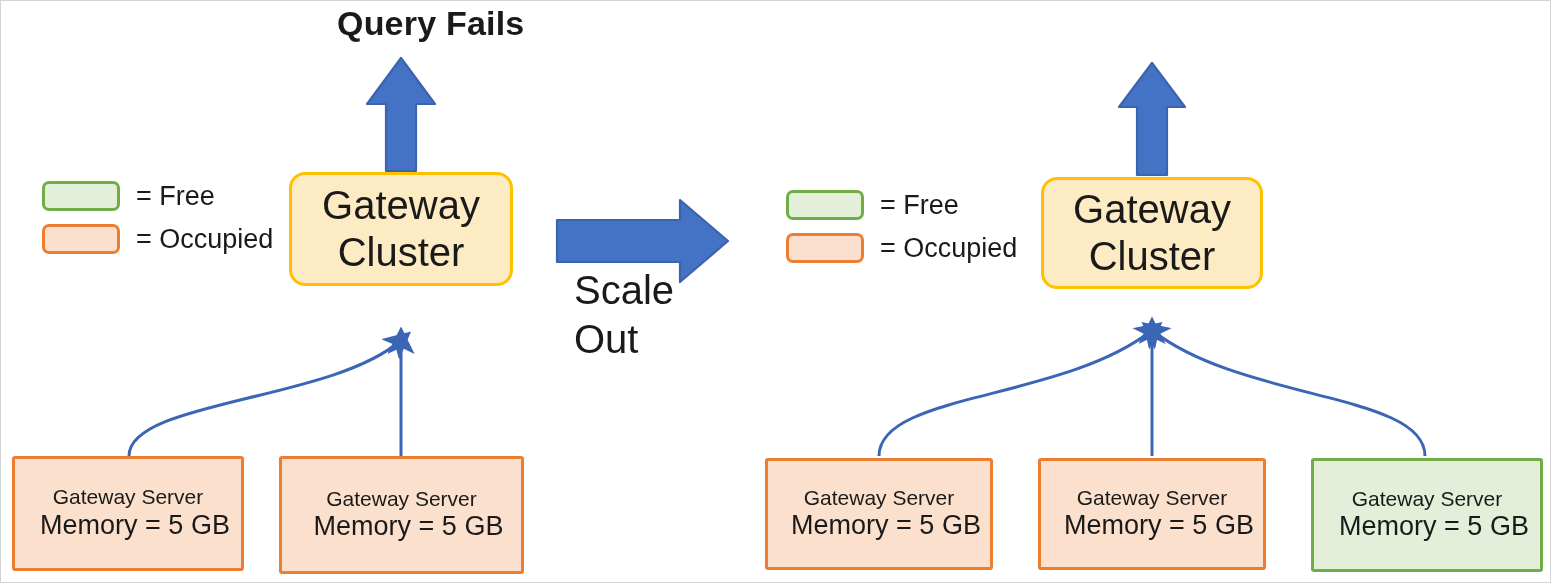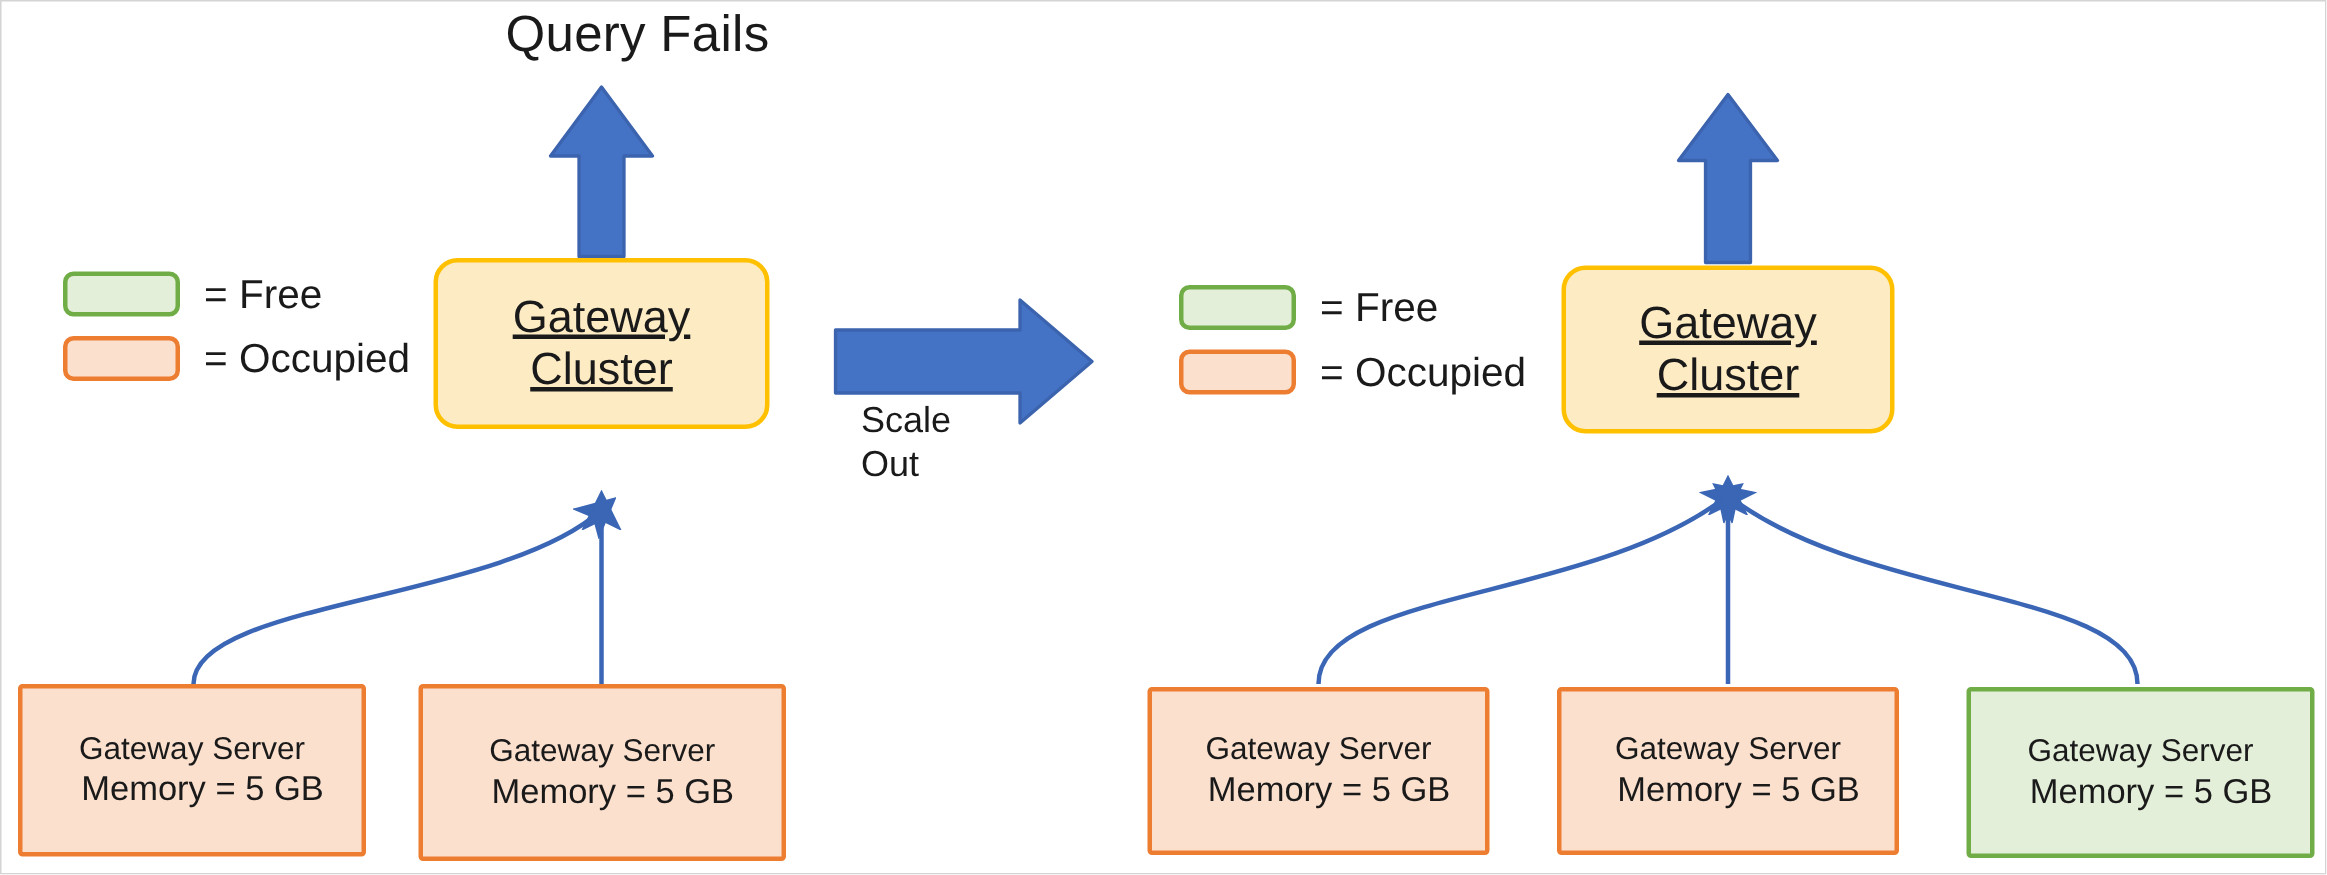--- a/index.html
+++ b/index.html
@@ -20,59 +20,58 @@
     position:absolute;
     left:0;top:0;
     width:1551px;height:583px;
     pointer-events:none;
   }
   
   .title{
     position:absolute;
     font-size:34px;
     color:#1a1a1a;
-    font-weight:400;
+    font-weight:700;
     letter-spacing:0.2px;
     white-space:nowrap;
   }
   
   .node{
     position:absolute;
     box-sizing:border-box;
     border-radius:3px;
     display:flex;
     flex-direction:column;
     align-items:center;
     justify-content:center;
     text-align:center;
     line-height:1.18;
   }
   .node.cluster{
     background:#FDEBC4;
     border:3px solid #FFC000;
     border-radius:16px;
-    font-size:30px;
-    color:#1a1a1a;
-    text-decoration:underline;
+    font-size:40px;
+    color:#1a1a1a;
   }
   .node.server{
     font-size:22px;
     color:#1a1a1a;
   }
   .node.occupied{
     background:#FBE0CE;
     border:3px solid #ED7D31;
   }
   .node.free{
     background:#E3EFD9;
     border:3px solid #70AD47;
   }
   .node .l1,.node .l2{display:block;white-space:nowrap;}
   .node.server .l1{font-size:21px;}
-  .node.server .l2{font-size:23px;margin-left:14px;}
+  .node.server .l2{font-size:27px;margin-left:14px;}
   
   .legend{position:absolute;}
   .legend-row{
     display:flex;
     align-items:center;
     height:34px;
     margin-bottom:9px;
     margin-left:22px;
   }
   .swatch{
@@ -86,21 +85,21 @@
   .swatch.occupied{background:#FBE0CE;border:3px solid #ED7D31;}
   .legend-label{
     margin-left:16px;
     font-size:27px;
     color:#1a1a1a;
     white-space:nowrap;
   }
   
   .scale-caption{
     position:absolute;
-    font-size:24px;
+    font-size:40px;
     color:#1a1a1a;
     line-height:1.22;
     text-align:left;
     white-space:nowrap;
   }
 </style>
 </head>
 <body>
 
 <div id="canvas">

